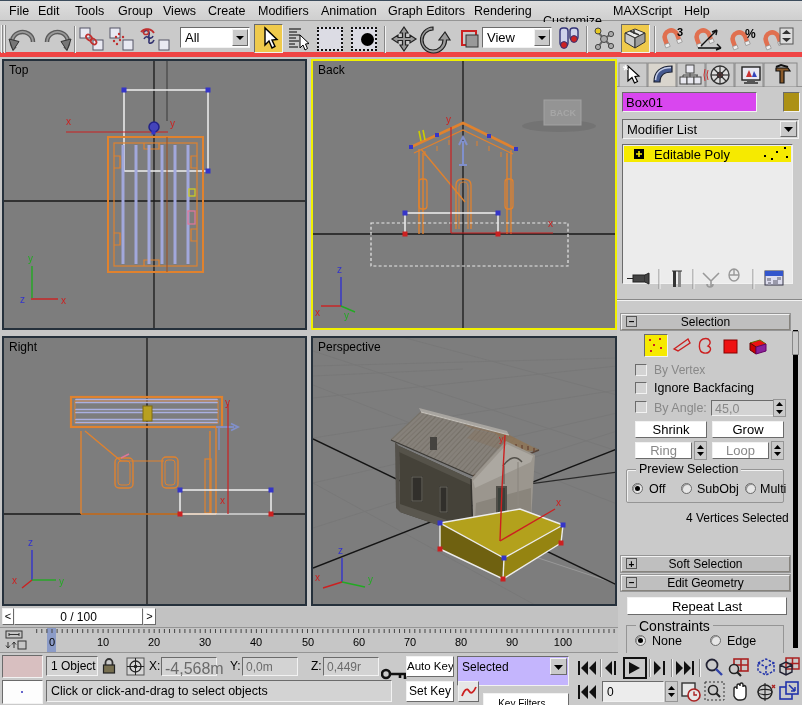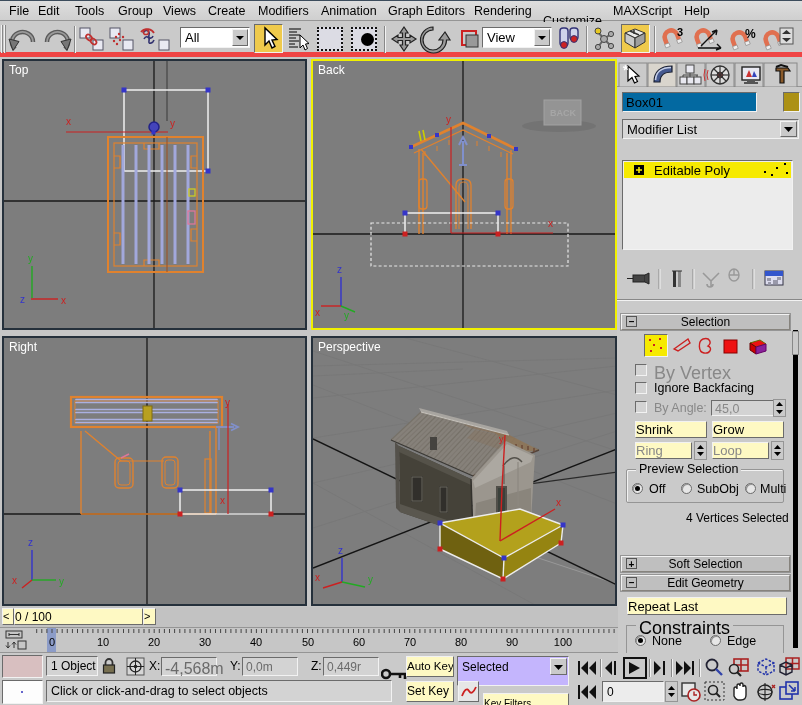--- a/index.html
+++ b/index.html
@@ -1,26 +1,26 @@
 <!DOCTYPE html>
 <html><head><meta charset="utf-8"><style>
 *{box-sizing:border-box;margin:0;padding:0}
 html,body{width:802px;height:705px;overflow:hidden}
 body{position:relative;font-family:"Liberation Sans",sans-serif;background:#cacaca;font-size:12px}
 .abs{position:absolute}
 .raised{background:#cacaca;border-top:1px solid #f2f2f2;border-left:1px solid #f2f2f2;border-bottom:1px solid #6b6b6b;border-right:1px solid #6b6b6b}
 .sunken{background:#d3d3d3;border-top:1px solid #6b6b6b;border-left:1px solid #6b6b6b;border-bottom:1px solid #f2f2f2;border-right:1px solid #f2f2f2}
 .sep{width:2px;border-left:1px solid #888888;border-right:1px solid #f2f2f2}
 .vp{background:#7d7d7d;position:absolute}
-.vplabel{position:absolute;left:5px;top:2px;color:#ffffff;font-size:12px}
+.vplabel{position:absolute;left:5px;top:2px;color:#000000;font-size:12px}
 .rollhead{position:absolute;left:4px;right:12px;height:16px;background:#bfbfbf;border:1px solid #86837d;border-top-color:#f2f2f2;border-left-color:#f2f2f2;text-align:center;font-size:12px;color:#000;box-shadow:0 0 0 1px #959595}
 .chk{position:absolute;width:12px;height:12px;background:#d3d3d3;border-top:1px solid #6b6b6b;border-left:1px solid #6b6b6b;border-bottom:1px solid #f2f2f2;border-right:1px solid #f2f2f2}
 .radio{position:absolute;width:11px;height:11px;border-radius:50%;background:#e6e6e6;border:1px solid #6b6b6b;box-shadow:inset 1px 1px 0 #959595}
 .radio.on::after{content:"";position:absolute;left:2px;top:2px;width:5px;height:5px;border-radius:50%;background:#000}
-.pbtn{position:absolute;background:#fef9c3;border-top:1px solid #f2f2f2;border-left:1px solid #f2f2f2;border-bottom:1px solid #6b6b6b;border-right:1px solid #6b6b6b;text-align:left;color:#000;white-space:nowrap;overflow:hidden}
+.pbtn{position:absolute;background:#ffffff;border-top:1px solid #f2f2f2;border-left:1px solid #f2f2f2;border-bottom:1px solid #6b6b6b;border-right:1px solid #6b6b6b;text-align:center;color:#000;white-space:nowrap;overflow:hidden}
 .spin{position:absolute;width:13px;background:#cacaca;border:1px solid #959595}
 </style></head>
 <body>
 
 <div class="abs" style="left:0;top:0;width:802px;height:21px;background:linear-gradient(#dedede,#cfcfcf);border-top:1px solid #3c4c5c;border-bottom:1px solid #959595;font-size:12.5px">
 <span class="abs" style="left:9px;top:3px">File</span>
 <span class="abs" style="left:38px;top:3px">Edit</span>
 <span class="abs" style="left:75px;top:3px">Tools</span>
 <span class="abs" style="left:118px;top:3px">Group</span>
 <span class="abs" style="left:163px;top:3px">Views</span>
@@ -499,33 +499,33 @@
 <rect x="124" y="5" width="18" height="13" fill="#e9e9f2" stroke="#222" stroke-width="1.4"></rect>
 <path d="M128 15 L131 8 L134 15 Z" fill="#cc3333"></path>
 <path d="M134 15 L136 9 L139 15 Z" fill="#3344bb"></path>
 <rect x="129" y="18" width="8" height="2" fill="#555"></rect>
       <rect x="126" y="20" width="14" height="2" fill="#555"></rect>
 
 <path d="M158 6 L170 6 L172 9 L166 9 L166 21 L162 21 L162 9 L158 9 Z" fill="#8a5a2a" stroke="#111" stroke-width="1.2"></path>
 <path d="M158 5 L163 3 L170 5" fill="none" stroke="#111" stroke-width="2"></path>
 </svg>
 
-<div class="abs sunken" style="left:5px;top:35px;width:135px;height:20px;background:#0369a1">
+<div class="abs sunken" style="left:5px;top:35px;width:135px;height:20px;background:#d946ef">
       <span class="abs" style="left:3px;top:2px;font-size:13px">Box01</span>
     </div>
 <div class="abs sunken" style="left:166px;top:35px;width:17px;height:20px;background:#ac9115"></div>
 
 <div class="abs sunken" style="left:5px;top:62px;width:177px;height:20px;background:#d6d6d6">
 <span class="abs" style="left:4px;top:2px;font-size:13px">Modifier List</span>
 <div class="abs raised" style="right:1px;top:1px;width:17px;height:16px"><svg width="15" height="14">
           <path d="M3 5 L12 5 L7.5 10 Z" fill="#000"></path>
         </svg></div>
 </div>
 
-<div class="abs sunken" style="left:5px;top:103px;width:171px;height:90px;background:#ececec">
+<div class="abs sunken" style="left:5px;top:87px;width:171px;height:140px;background:#ececec">
 <div class="abs" style="left:1px;top:1px;width:167px;height:16px;background:#f6ea00">
 <svg class="abs" style="left:10px;top:3px" width="11" height="11">
           <rect x="0" y="0" width="10" height="10" fill="#000"></rect>
           <path d="M2 5 L8 5 M5 2 L5 8" stroke="#f6ea00" stroke-width="1.6"></path>
         </svg>
 <span class="abs" style="left:30px;top:1px;font-size:13px">Editable Poly</span>
 <svg class="abs" style="left:138px;top:0" width="28" height="16">
           <g fill="#000">
             <rect x="2" y="9" width="2" height="2"></rect>
             <rect x="9" y="12" width="2" height="2"></rect>
@@ -583,21 +583,21 @@
 <path d="M2 14 L16 4 L18 8 L6 16 Z M6 16 L12 12" fill="none" stroke="#cc2020" stroke-width="1.4"></path>
 <path d="M31 4 C38 2 40 8 36 11 C41 13 38 19 32 18 C26 17 26 6 31 4 Z" fill="none" stroke="#cc2020" stroke-width="1.4"></path>
 <rect x="52" y="5" width="13" height="13" fill="#ee1111" stroke="#880000"></rect>
 <g>
         <polygon points="78,8 88,5 94,9 84,12" fill="#ee1111" stroke="#660"></polygon>
 <polygon points="78,8 84,12 84,19 78,15" fill="#cc0000" stroke="#600"></polygon>
 <polygon points="84,12 94,9 94,16 84,19" fill="#882299" stroke="#606"></polygon>
       </g>
 </svg>
 <div class="chk" style="left:18px;top:307px"></div>
-    <span class="abs" style="left:37px;top:306px;color:#888888;font-size:18px">By Vertex</span>
+    <span class="abs" style="left:37px;top:306px;color:#888888;font-size:12px">By Vertex</span>
 <div class="chk" style="left:18px;top:325px"></div>
     <span class="abs" style="left:37px;top:324px;font-size:12.5px">Ignore Backfacing</span>
 <div class="chk" style="left:18px;top:344px"></div>
     <span class="abs" style="left:37px;top:344px;color:#888888;font-size:12.5px">By Angle:</span>
 <div class="abs sunken" style="left:94px;top:343px;width:73px;height:16px">
       <span class="abs" style="left:3px;top:1px;color:#888888;font-size:12.5px">45,0</span>
     </div>
 <div class="spin" style="left:156px;top:342px;height:18px"><svg width="11" height="16">
         <path d="M2 6 L5.5 2 L9 6 Z" fill="#000"></path>
         <path d="M2 10 L9 10 L5.5 14 Z" fill="#000"></path>
@@ -625,21 +625,21 @@
     <span class="abs" style="left:143px;top:425px;font-size:12.5px">Multi</span>
 <span class="abs" style="left:69px;top:454px;font-size:12px">4 Vertices Selected</span>
 
 <div class="abs" style="left:176px;top:273px;width:5px;height:318px;background:#000"></div>
 <div class="abs" style="left:175px;top:274px;width:7px;height:24px;background:#cacaca;border:1px solid #888888"></div>
 
 <div class="rollhead" style="top:499px"><b style="position:absolute;left:4px;top:1px;width:11px;height:11px;border:1px solid #555;font-size:10px;line-height:11px;background:#bfbfbf">+</b>Soft Selection</div>
 <div class="rollhead" style="top:518px"><b style="position:absolute;left:4px;top:1px;width:11px;height:11px;border:1px solid #555;font-size:10px;line-height:9px;background:#bfbfbf">–</b>Edit Geometry</div>
 <div class="pbtn" style="left:10px;top:540px;width:160px;height:18px;font-size:13px;padding-top:1px">Repeat Last</div>
 <div class="abs" style="left:9px;top:568px;width:158px;height:28px;border:1px solid #959595;border-bottom:none"></div>
-<span class="abs" style="left:19px;top:561px;background:#cacaca;padding:0 3px;font-size:18px">Constraints</span>
+<span class="abs" style="left:19px;top:561px;background:#cacaca;padding:0 3px;font-size:14px">Constraints</span>
 <div class="radio on" style="left:18px;top:578px"></div>
     <span class="abs" style="left:35px;top:577px;font-size:12.5px">None</span>
 <div class="radio" style="left:93px;top:578px"></div>
     <span class="abs" style="left:110px;top:577px;font-size:12.5px">Edge</span>
 </div>
 
 <div id="timeslider" class="abs" style="left:0;top:607px;width:618px;height:21px;background:#c2c2c2;border-bottom:1px solid #959595">
 <div class="pbtn" style="left:2px;top:1px;width:12px;height:17px;font-size:11px;line-height:15px">&lt;</div>
 <div class="pbtn" style="left:14px;top:1px;width:129px;height:17px;font-size:12px;line-height:16px">0 / 100</div>
 <div class="pbtn" style="left:143px;top:1px;width:13px;height:17px;font-size:11px;line-height:15px">&gt;</div>

